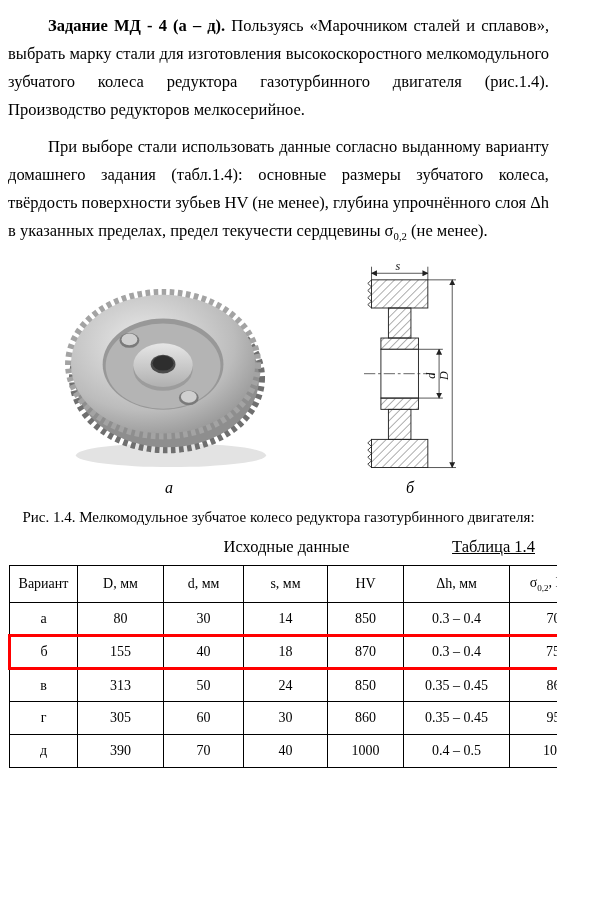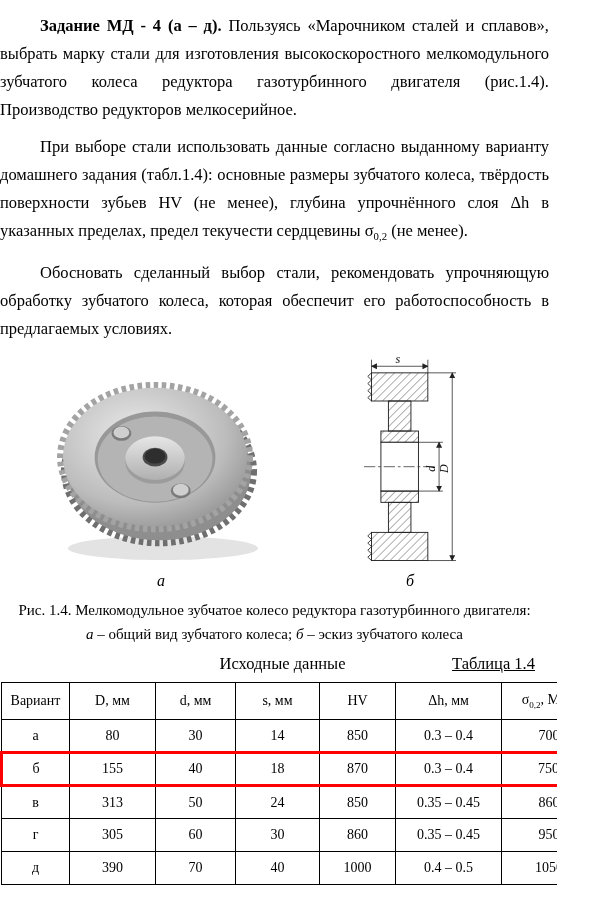--- a/index.html
+++ b/index.html
@@ -2,21 +2,21 @@
 <html><head>
 <meta charset="utf-8">
 <style>
   * { margin:0; padding:0; box-sizing:border-box; }
   html,body { background:#ffffff; }
   body {
     width:611px; height:905px;
     font-family:"Liberation Serif","DejaVu Serif",serif;
     color:#000;
   }
-  .page { width:557px; height:905px; padding:12px 8px 0 0; overflow:hidden; background:#fff; }
+  .page { width:557px; height:905px; padding:12px 8px 0 8px; overflow:hidden; background:#fff; }
 
   .para {
     font-size:16.5px; line-height:28px;
     text-align:justify; text-indent:40px;
     margin-bottom:9px;
   }
   .para .bold { font-weight:bold; }
   sub { font-size:0.65em; }
 
   .figures {
@@ -51,21 +51,20 @@
 </style>
 </head>
 <body>
 
 <div class="page">
 
   <p class="para"><span class="bold">Задание МД - 4 (а – д).</span><span> Пользуясь «Марочником сталей и сплавов», выбрать марку стали для изготовления высокоскоростного мелкомодульного зубчатого колеса редуктора газотурбинного двигателя (рис.1.4). Производство редукторов мелкосерийное.</span></p>
 
   <p class="para"><span>При выборе стали использовать данные согласно выданному варианту домашнего задания (табл.1.4): основные размеры зубчатого колеса, твёрдость поверхности зубьев HV (не менее), глубина упрочнённого слоя Δh в указанных пределах, предел текучести сердцевины σ</span><sub>0,2</sub><span> (не менее).</span></p>
 
-  <p class="para"><span>Обосновать сделанный выбор стали, рекомендовать упрочняющую обработку зубчатого колеса, которая обеспечит его работоспособность в предлагаемых условиях.</span></p>
 
   <div class="figures">
 
     <div class="fig">
       <svg viewBox="0 0 240 200" width="238" height="198">
         <defs>
           <radialGradient id="gface" cx="40%" cy="35%" r="75%">
             <stop offset="0%" stop-color="#ebebeb"></stop>
             <stop offset="65%" stop-color="#bcbcbc"></stop>
             <stop offset="100%" stop-color="#8f8f8f"></stop>
@@ -155,21 +154,20 @@
           <text x="106" y="122" transform="rotate(-90 106 122)" font-size="13" font-style="italic" text-anchor="middle" stroke="none" fill="#111">D</text>
         </g>
       </svg>
       <div class="fig-label">б</div>
     </div>
 
   </div>
 
   <div class="caption">
     <div>Рис. 1.4. Мелкомодульное зубчатое колесо редуктора газотурбинного двигателя:</div>
-    <div><i>а</i><span> – общий вид зубчатого колеса; </span><i>б</i><span> – эскиз зубчатого колеса</span></div>
   </div>
 
   <div class="table-title-row">
     <span class="tt-center">Исходные данные</span>
     <span class="tt-right">Таблица 1.4</span>
   </div>
 
   <table class="data">
     <colgroup>
       <col style="width:68px">

